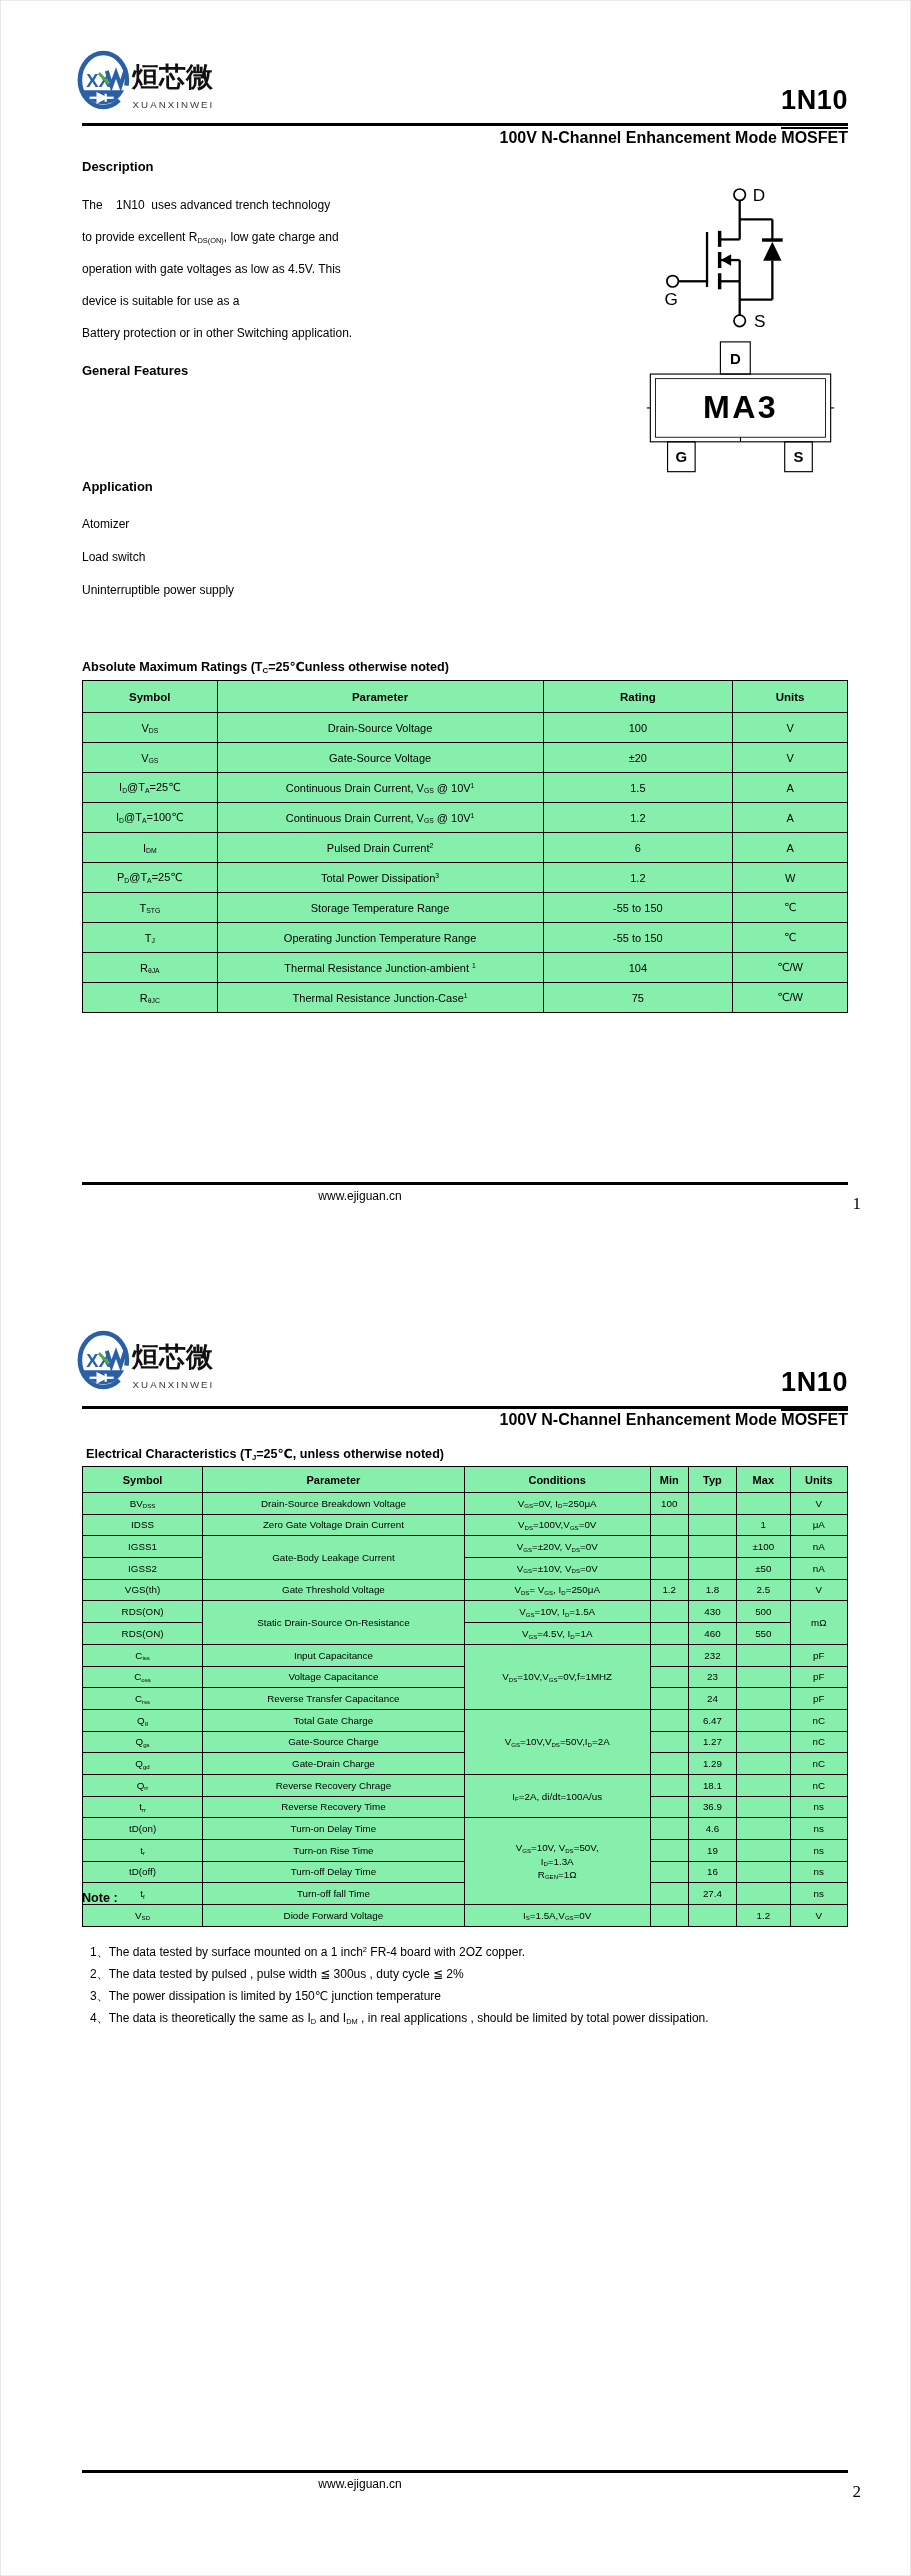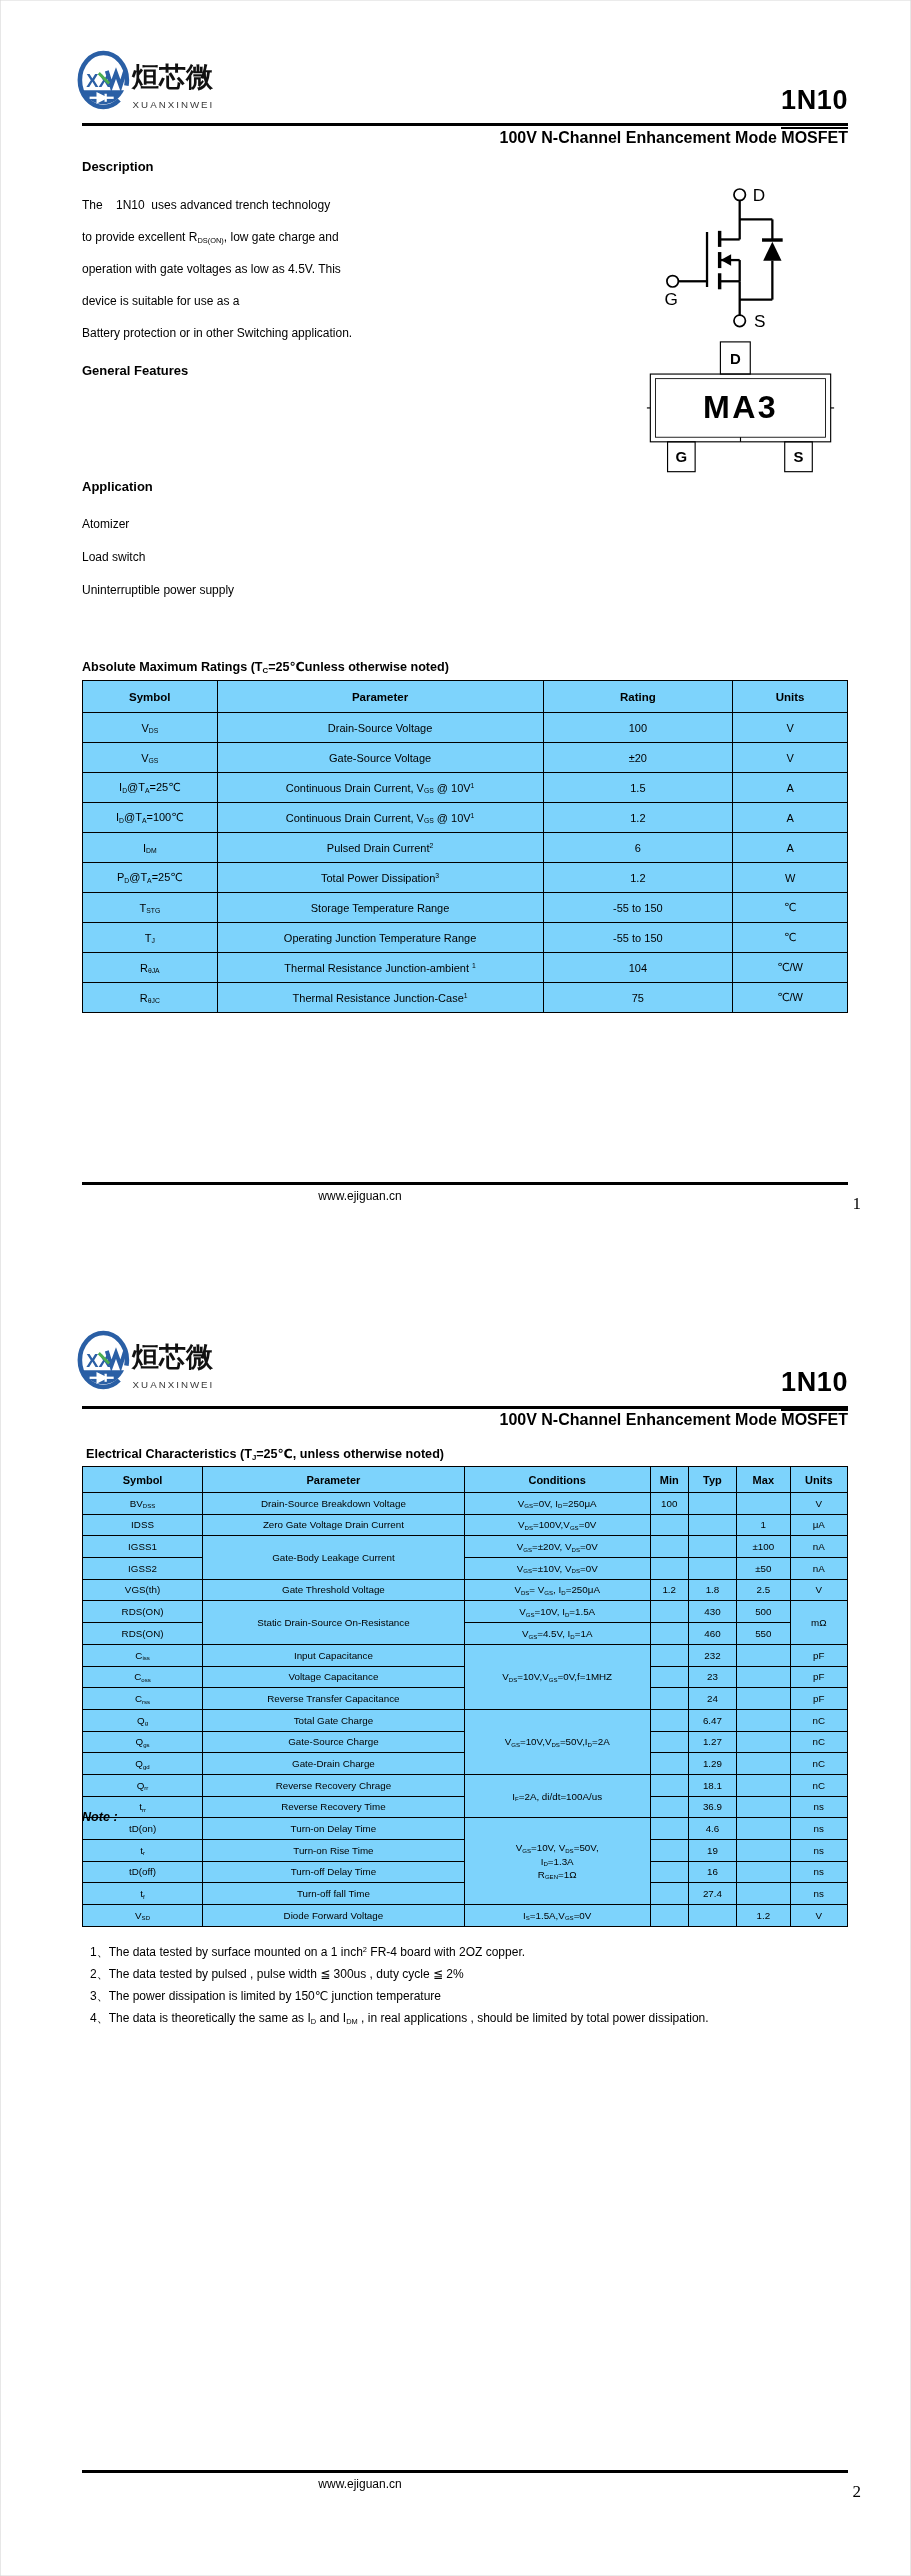--- a/index.html
+++ b/index.html
@@ -14,21 +14,21 @@
   .part-number{font-size:27px;font-weight:bold;letter-spacing:0.6px;line-height:1;
     border-bottom:2.9px solid #000;padding-bottom:13px;}
   .rule{background:#000;height:3.4px;}
   .subtitle{font-size:16px;font-weight:bold;text-align:right;letter-spacing:0px;}
   .h-section{font-size:13px;font-weight:bold;}
   .body-line{font-size:12px;white-space:pre-wrap;}
   .desc-lines .body-line{line-height:32px;}
   .gf-lines .body-line{line-height:40px;}
   .app-items .body-line{line-height:33px;}
   .table-title{font-size:12.6px;font-weight:bold;}
-  table.doc-table{border-collapse:collapse;table-layout:fixed;width:766px;background:#7dd3fc;
+  table.doc-table{border-collapse:collapse;table-layout:fixed;width:766px;background:#86efac;
     border:1.7px solid #000;}
   table.doc-table th,table.doc-table td{border:1.1px solid #000;text-align:center;
     vertical-align:middle;padding:0 1.7px;overflow:hidden;}
   table.abs-table th{height:31px;font-size:11.5px;}
   table.abs-table td{height:29px;font-size:11px;}
   table.elec-table th{height:25px;font-size:11px;}
   table.elec-table td{height:20.7px;font-size:9.8px;white-space:pre-line;line-height:1.35;}
   .note-heading{font-size:12.6px;font-weight:bold;}
   .notes .body-line{line-height:22px;font-size:12px;}
   .footer-rule{background:#000;height:2.9px;}
@@ -419,21 +419,21 @@
           <td>Diode Forward Voltage</td>
           <td>I<sub>S</sub>=1.5A,V<sub>GS</sub>=0V</td>
           <td></td>
           <td></td>
           <td>1.2</td>
           <td>V</td>
         </tr>
       </tbody>
     </table>
 
-  <div class="abs note-heading" style="left:82px;top:1810px;font-style:italic;">Note :</div>
+  <div class="abs note-heading" style="left:82px;top:1891px;">Note :</div>
   <div class="abs notes" style="left:90px;top:1941px;width:766px;">
       <div class="body-line">1、The data tested by surface mounted on a 1 inch<sup>2</sup> FR-4 board with 2OZ copper.</div>
       <div class="body-line">2、The data tested by pulsed , pulse width ≦ 300us , duty cycle ≦ 2%</div>
       <div class="body-line">3、The power dissipation is limited by 150℃ junction temperature</div>
       <div class="body-line">4、The data is theoretically the same as I<sub>D</sub> and I<sub>DM</sub> , in real applications , should be limited by total power dissipation.</div>
     </div>
 
   <div class="abs footer-rule" style="left:82px;top:2470px;width:766px;"></div>
   <div class="abs footer-url" style="left:0;top:2477px;">www.ejiguan.cn</div>
   <div class="abs page-num" style="right:50px;top:2482px;">2</div>

